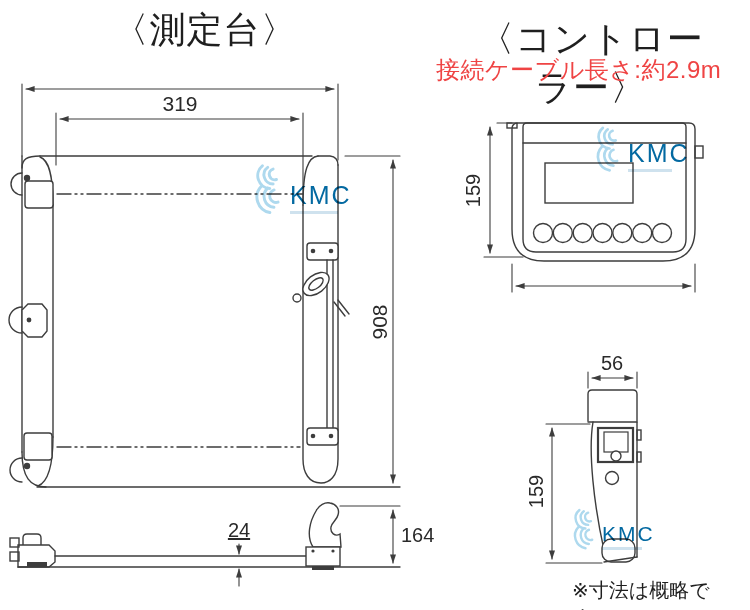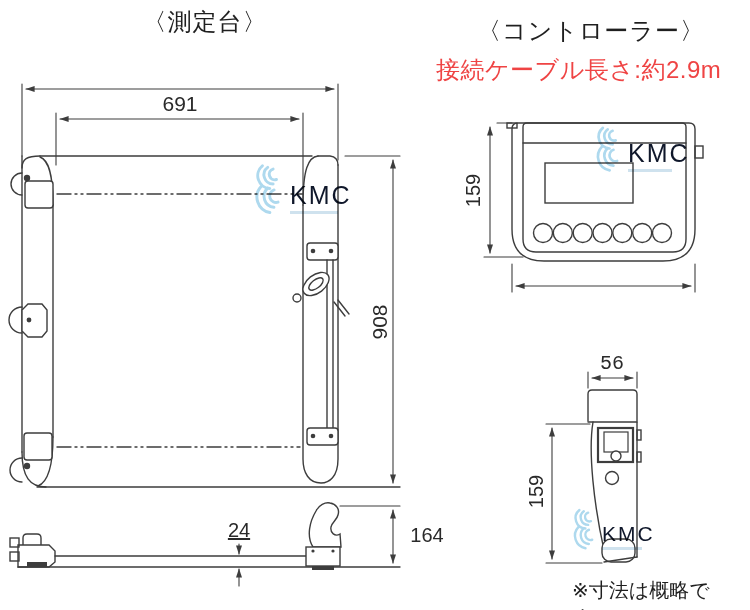--- a/index.html
+++ b/index.html
@@ -1,27 +1,27 @@
 <!DOCTYPE html>
 <html><head>
 <meta charset="utf-8">
 <style>
   html,body{margin:0;padding:0;background:#ffffff;}
   #page{position:relative;width:750px;height:610px;background:#ffffff;overflow:hidden;
         font-family:"Liberation Sans","DejaVu Sans",sans-serif;color:#262626;}
   .abs{position:absolute;}
-  .title{font-size:24px;letter-spacing:1px;text-align:center;color:#1f1f1f;}
+  .title{font-size:36px;letter-spacing:1px;text-align:center;color:#1f1f1f;}
   .subnote{font-size:24px;color:#ef4444;letter-spacing:0.5px;}
   .dim{font-size:20px;color:#2a2a2a;text-align:center;white-space:nowrap;}
   .dim.big{font-size:21px;}
   .rot{transform:rotate(-90deg);transform-origin:center center;}
   .footnote{font-size:20px;color:#1f1f1f;}
   svg{position:absolute;left:0;top:0;}
   .wm{position:absolute;display:flex;align-items:flex-end;mix-blend-mode:multiply;pointer-events:none;}
-  .wm .wm-text{font-size:25px;letter-spacing:2px;color:#0f172a;line-height:1;}
+  .wm .wm-text{font-size:25px;letter-spacing:2px;color:#0369a1;line-height:1;}
   .wm .wm-tag{height:3px;background:#cfe2ee;margin-top:3px;}
   .wm.small .wm-text{font-size:21px;}
 </style>
 </head>
 <body>
 
 <div id="page">
 
   <div class="abs title" style="left:110px;top:6px;width:190px;">〈測定台〉</div>
   <div class="abs title" style="left:468px;top:15px;width:246px;">〈コントローラー〉</div>
@@ -168,26 +168,26 @@
       <path d="M604,562 L637,557"></path>
 
       <g stroke-width="1.1">
         <line x1="546" y1="424" x2="590" y2="424"></line>
         <line x1="546" y1="563" x2="602" y2="563"></line>
         <line x1="552" y1="428" x2="552" y2="559" marker-start="url(#arw)" marker-end="url(#arw)"></line>
       </g>
     </g>
   </svg>
 
-  <div class="abs dim big" style="left:130px;top:92px;width:100px;">691</div>
+  <div class="abs dim big" style="left:130px;top:92px;width:100px;">319</div>
   <div class="abs dim big rot" style="left:350px;top:310px;width:60px;">908</div>
   <div class="abs dim" style="left:214px;top:519px;width:50px;text-decoration:underline;">24</div>
-  <div class="abs dim" style="left:401px;top:524px;width:52px;text-align:center;">164</div>
+  <div class="abs dim" style="left:401px;top:524px;width:52px;text-align:left;">164</div>
   <div class="abs dim rot" style="left:443px;top:179px;width:60px;">159</div>
-  <div class="abs dim" style="left:582px;top:352px;width:60px;font-family:Liberation Mono, monospace;">56</div>
+  <div class="abs dim" style="left:582px;top:352px;width:60px;">56</div>
   <div class="abs dim rot" style="left:506px;top:480px;width:60px;">159</div>
 
   <div class="abs footnote" style="left:572px;top:577px;width:176px;">※寸法は概略です。</div>
 
   <div class="wm" style="left:246px;top:164px;">
     <svg width="44" height="50" viewBox="0 0 48 54" style="position:static;">
       <g stroke="#aed9ee" stroke-width="3.2" fill="none" stroke-linecap="round" transform="rotate(-18 24 27)">
         <path d="M36,8 A6,6 0 0 0 36,20"></path>
         <path d="M31,4.5 A10,10 0 0 0 31,23.5"></path>
         <path d="M26,1 A14,14 0 0 0 26,27"></path>

